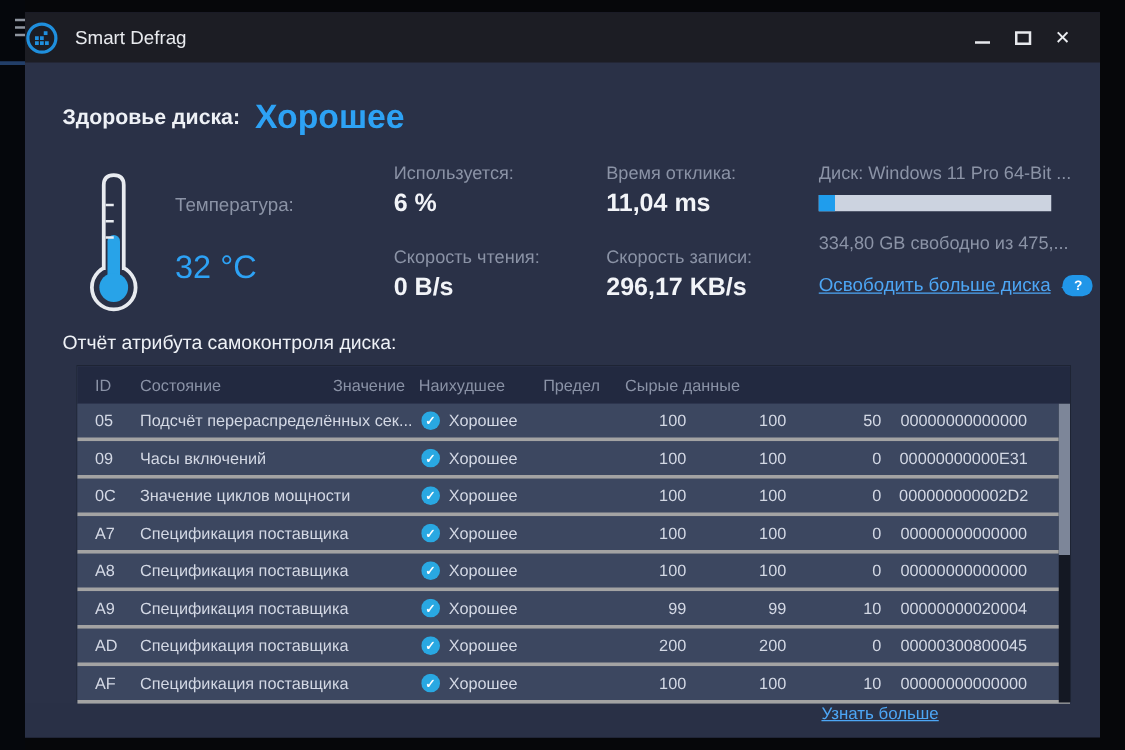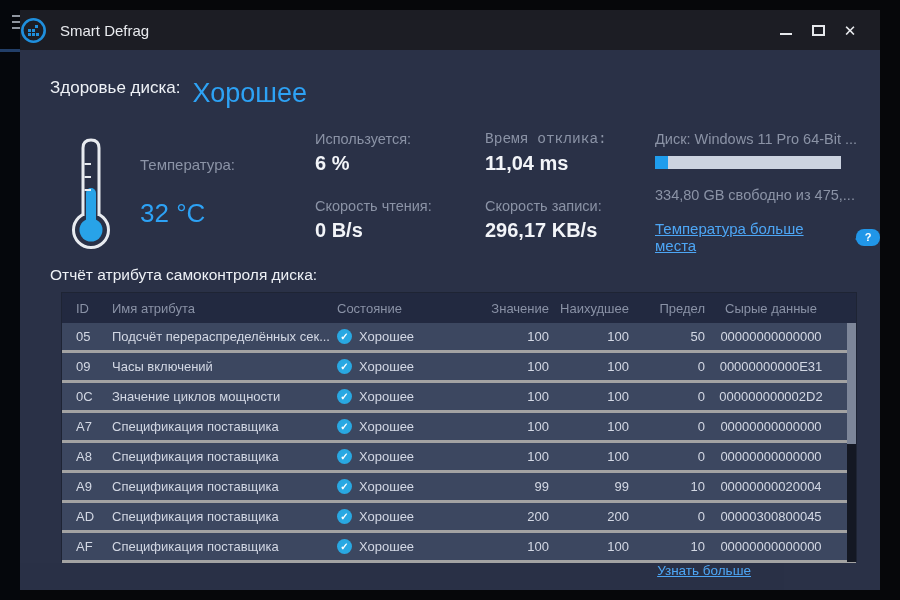--- a/index.html
+++ b/index.html
@@ -22,34 +22,34 @@
   .logo { width:27px; height:27px; display:block; }
   .apptitle { margin-left:13px; font-size:15px; color:#e9ebef; }
   .controls { margin-left:auto; display:flex; align-items:center; padding-right:14px; }
   .ctrl { width:32px; height:30px; display:flex; align-items:center; justify-content:center; cursor:pointer; }
   .min-glyph { display:block; width:12px; height:2px; background:#e6e8ec; margin-top:8px; }
   .max-glyph { display:block; width:13px; height:11px; border:2px solid #e6e8ec; }
   .close-glyph { color:#eceef2; font-size:15px; line-height:1; }
 
   .content { position:relative; height:513px; }
 
-  .health { position:absolute; left:30px; top:28px; display:flex; align-items:flex-start; }
+  .health { position:absolute; left:30px; top:28px; display:flex; align-items:center;font-weight:bold; }
   .health-label { font-size:17px; color:#eef1f6; }
   .health-value { margin-left:12px; font-size:27px; color:#2da2f5; }
 
   .thermo { position:absolute; left:44px; top:86px; }
 
   .lbl { font-size:14.5px; color:#8b93a6; }
   .temp-label { position:absolute; left:120px; top:106px; font-size:15px; }
   .temp-value { position:absolute; left:120px; top:148px; font-size:26px; color:#2da2f5; }
 
   .stat-label { position:absolute; }
   .stat-value { position:absolute; font-size:20px; font-weight:bold; color:#f2f4f8; }
   .s-used-l  { left:295px; top:81px; }  .s-used-v  { left:295px; top:102px; }
-  .s-resp-l  { left:465px; top:81px;font-family:Liberation Mono, monospace; }  .s-resp-v  { left:465px; top:102px; }
+  .s-resp-l  { left:465px; top:81px; }  .s-resp-v  { left:465px; top:102px; }
   .s-read-l  { left:295px; top:148px; } .s-read-v  { left:295px; top:169px; }
   .s-write-l { left:465px; top:148px; } .s-write-v { left:465px; top:169px; }
 
   .disk-label { position:absolute; left:635px; top:81px; width:210px; white-space:nowrap; overflow:hidden; }
   .progress { position:absolute; left:635px; top:106px; width:186px; height:13px; background:#ccd3e0; }
   .progress-fill { height:100%; background:#1f9ded; }
   .disk-free { position:absolute; left:635px; top:137px; width:215px; white-space:nowrap; overflow:hidden; }
   .free-link-row { position:absolute; left:635px; top:170px; display:flex; align-items:center; }
   a.blue-link { color:#4da6f5; text-decoration:underline; font-size:15px; cursor:pointer; }
   .help-bubble { position:relative; margin-left:10px; width:24px; height:17px; background:#2196e8;
@@ -150,30 +150,29 @@
       <div class="stat-value s-read-v">0 B/s</div>
       <div class="lbl stat-label s-write-l">Скорость записи:</div>
       <div class="stat-value s-write-v">296,17 KB/s</div>
 
       <div class="lbl disk-label">Диск: Windows 11 Pro 64-Bit ...</div>
       <div class="progress">
         <div class="progress-fill" id="disk-fill" style="width: 7%;"></div>
       </div>
       <div class="lbl disk-free">334,80 GB свободно из 475,...</div>
       <div class="free-link-row">
-        <a class="blue-link">Температура больше места</a>
+        <a class="blue-link">Освободить больше диска</a>
         <span class="help-bubble">?</span>
       </div>
 
       <div class="report-title">Отчёт атрибута самоконтроля диска:</div>
 
       <div class="table">
         <div class="thead">
           <div class="c c-id">ID</div>
-          <div class="c c-attr">Имя атрибута</div>
           <div class="c c-status">Состояние</div>
           <div class="c c-num">Значение</div>
           <div class="c c-num2">Наихудшее</div>
           <div class="c c-num3">Предел</div>
           <div class="c c-raw">Сырые данные</div>
         </div>
         <div id="table-body">
   <div class="trow">
     <div class="c c-id">05</div>
     <div class="c c-attr">Подсчёт перераспределённых сек...</div>

